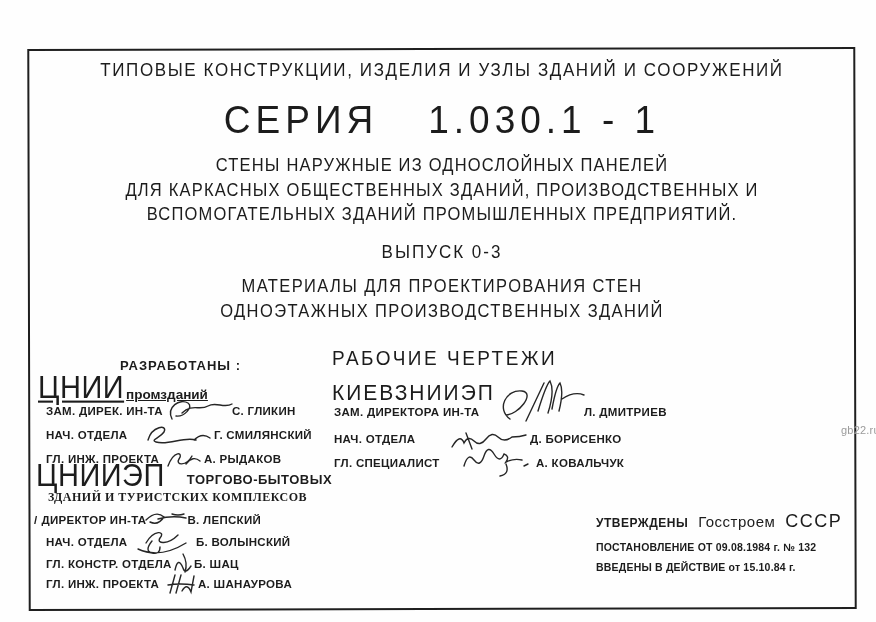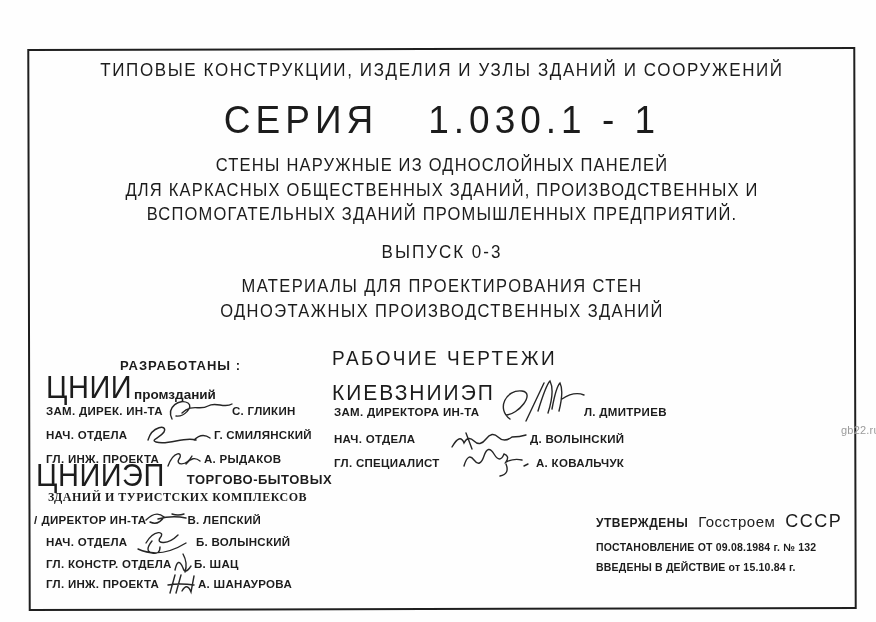--- a/index.html
+++ b/index.html
@@ -37,21 +37,21 @@
     transform:scaleY(1.1);
   }
 
   .small { font-size:11.5px; font-weight:700; letter-spacing:0.3px; }
   .row { display:flex; align-items:center; white-space:nowrap; }
   .sig { flex:0 0 auto; }
   .sig path { fill:none; stroke:#262626; stroke-width:1.4; stroke-linecap:round; }
 
   .dev-heading { left:120px; top:358px; font-size:13px; font-weight:700; letter-spacing:1px; }
   .org-big { font-size:29px; font-weight:400; letter-spacing:0.5px; transform:scaleY(1.05); }
-  .org1 { left:46px; top:372px; display:flex; align-items:flex-end; }
+  .org1 { left:38px; top:372px; display:flex; align-items:flex-end;text-decoration:underline; }
   .org1-suffix { font-size:13.5px; font-weight:700; margin-left:2px; margin-bottom:3px; }
   .org2 { left:36px; top:460px; display:flex; align-items:flex-end; }
   .org2-suffix { font-size:13px; font-weight:700; margin-left:22px; margin-bottom:6px; letter-spacing:0.5px; }
   .org2-suffix2 { left:48px; top:490px; font-size:12px; font-weight:700; letter-spacing:0.5px;font-family:Liberation Serif, serif; }
 
   .lrow .role { display:inline-block; }
   .lrow { left:46px; }
   .lrow .person { margin-left:4px; }
 
   .wd-heading { left:332px; top:347px; font-size:19px; font-weight:400; letter-spacing:2.5px; transform:scaleY(1.1); }
@@ -176,21 +176,21 @@
       <path d="M18,44 C4,34 14,14 30,16 C44,18 26,40 14,40 M34,46 L52,8 M46,36 q8,-26 12,-30 q5,10 -2,32 M60,34 q4,-22 8,-26 q4,8 -1,28 M70,24 q12,-8 22,-4"></path>
     </svg>
     <span class="person">Л. ДМИТРИЕВ</span>
   </div>
 
   <div class="abs row small rrow" style="top:431px;">
     <span class="role" style="width:112px;">НАЧ. ОТДЕЛА</span>
     <svg class="sig" width="84" height="28" viewBox="0 0 84 28" style="margin:-6px 0 -6px 0;">
       <path d="M6,22 q8,-14 12,-4 q4,-8 10,-2 t12,-2 t12,-2 t14,0 q8,0 14,-2 M20,8 l6,16"></path>
     </svg>
-    <span class="person">Д. ВОЛЫНСКИЙ</span>
+    <span class="person">Д. БОРИСЕНКО</span>
   </div>
 
   <div class="abs row small rrow" style="top:454px;">
     <span class="role" style="width:124px;">ГЛ. СПЕЦИАЛИСТ</span>
     <svg class="sig" width="78" height="32" viewBox="0 0 78 32" style="margin:-8px 0 -6px 0;">
       <path d="M6,20 q4,-14 10,-6 t10,-4 t10,-2 t10,0 q6,2 2,8 q8,-4 16,-2 M48,18 q4,10 -6,12 M66,20 l4,-2"></path>
     </svg>
     <span class="person">А. КОВАЛЬЧУК</span>
   </div>
 

